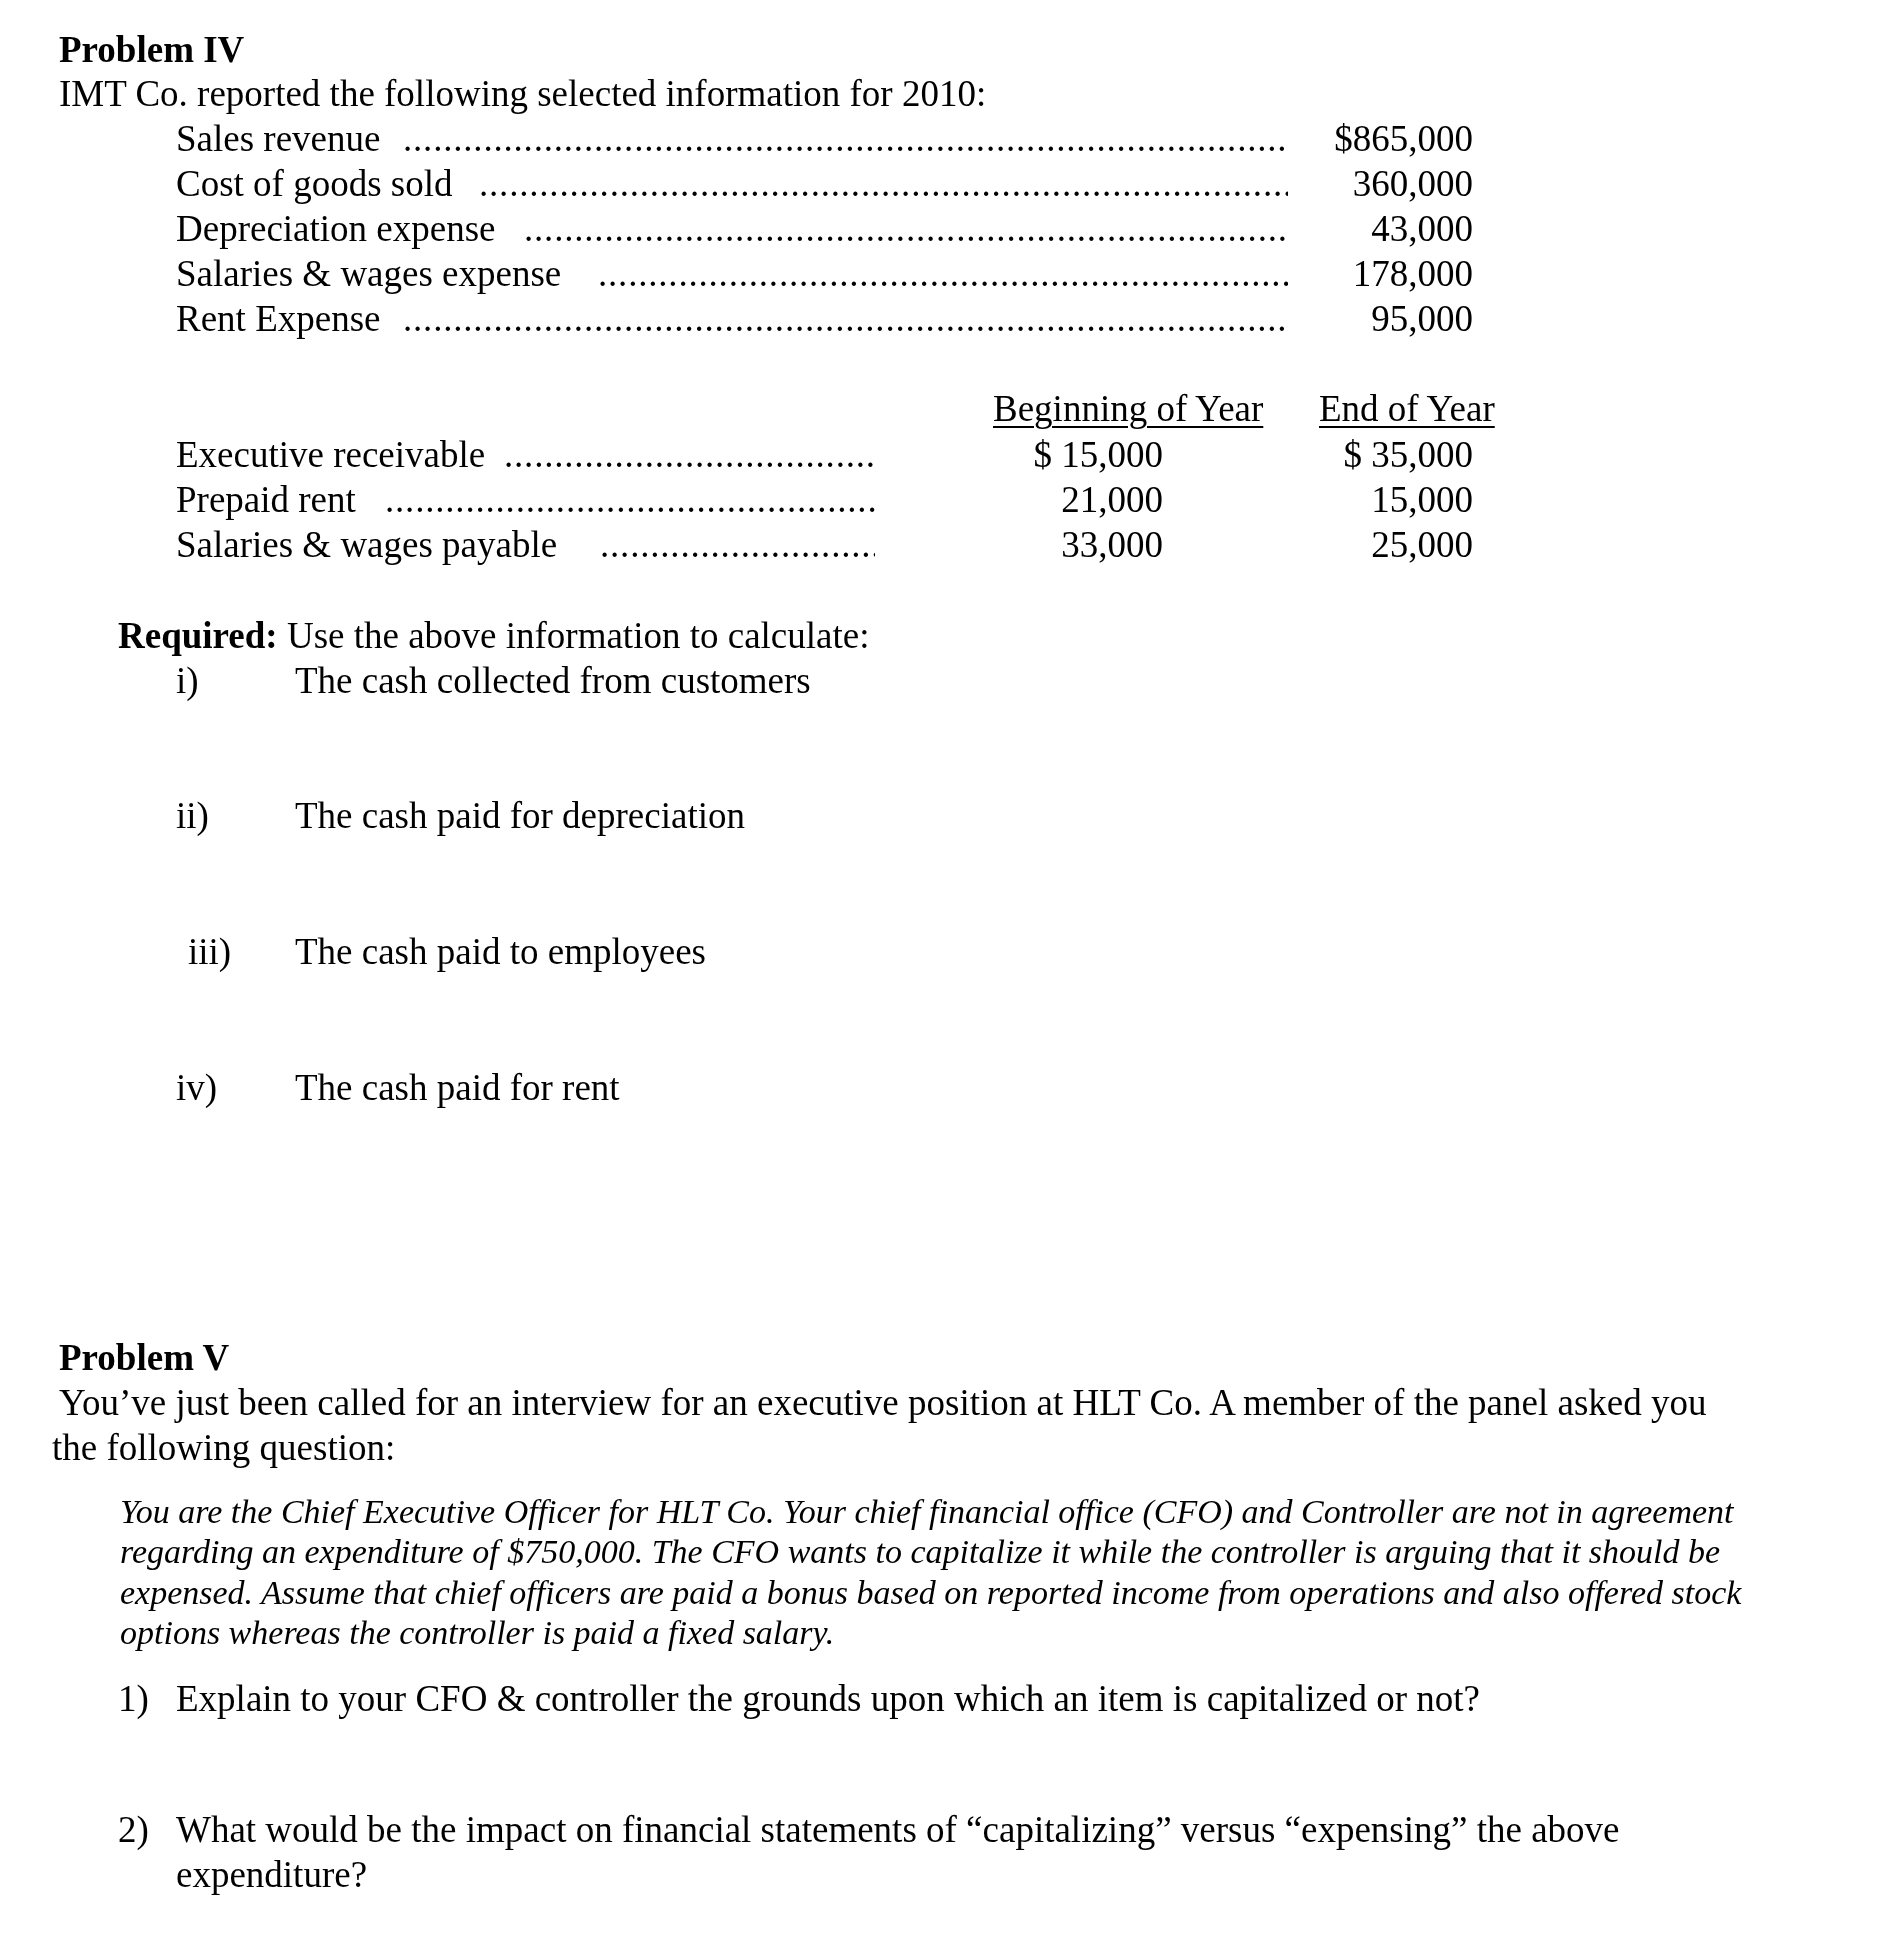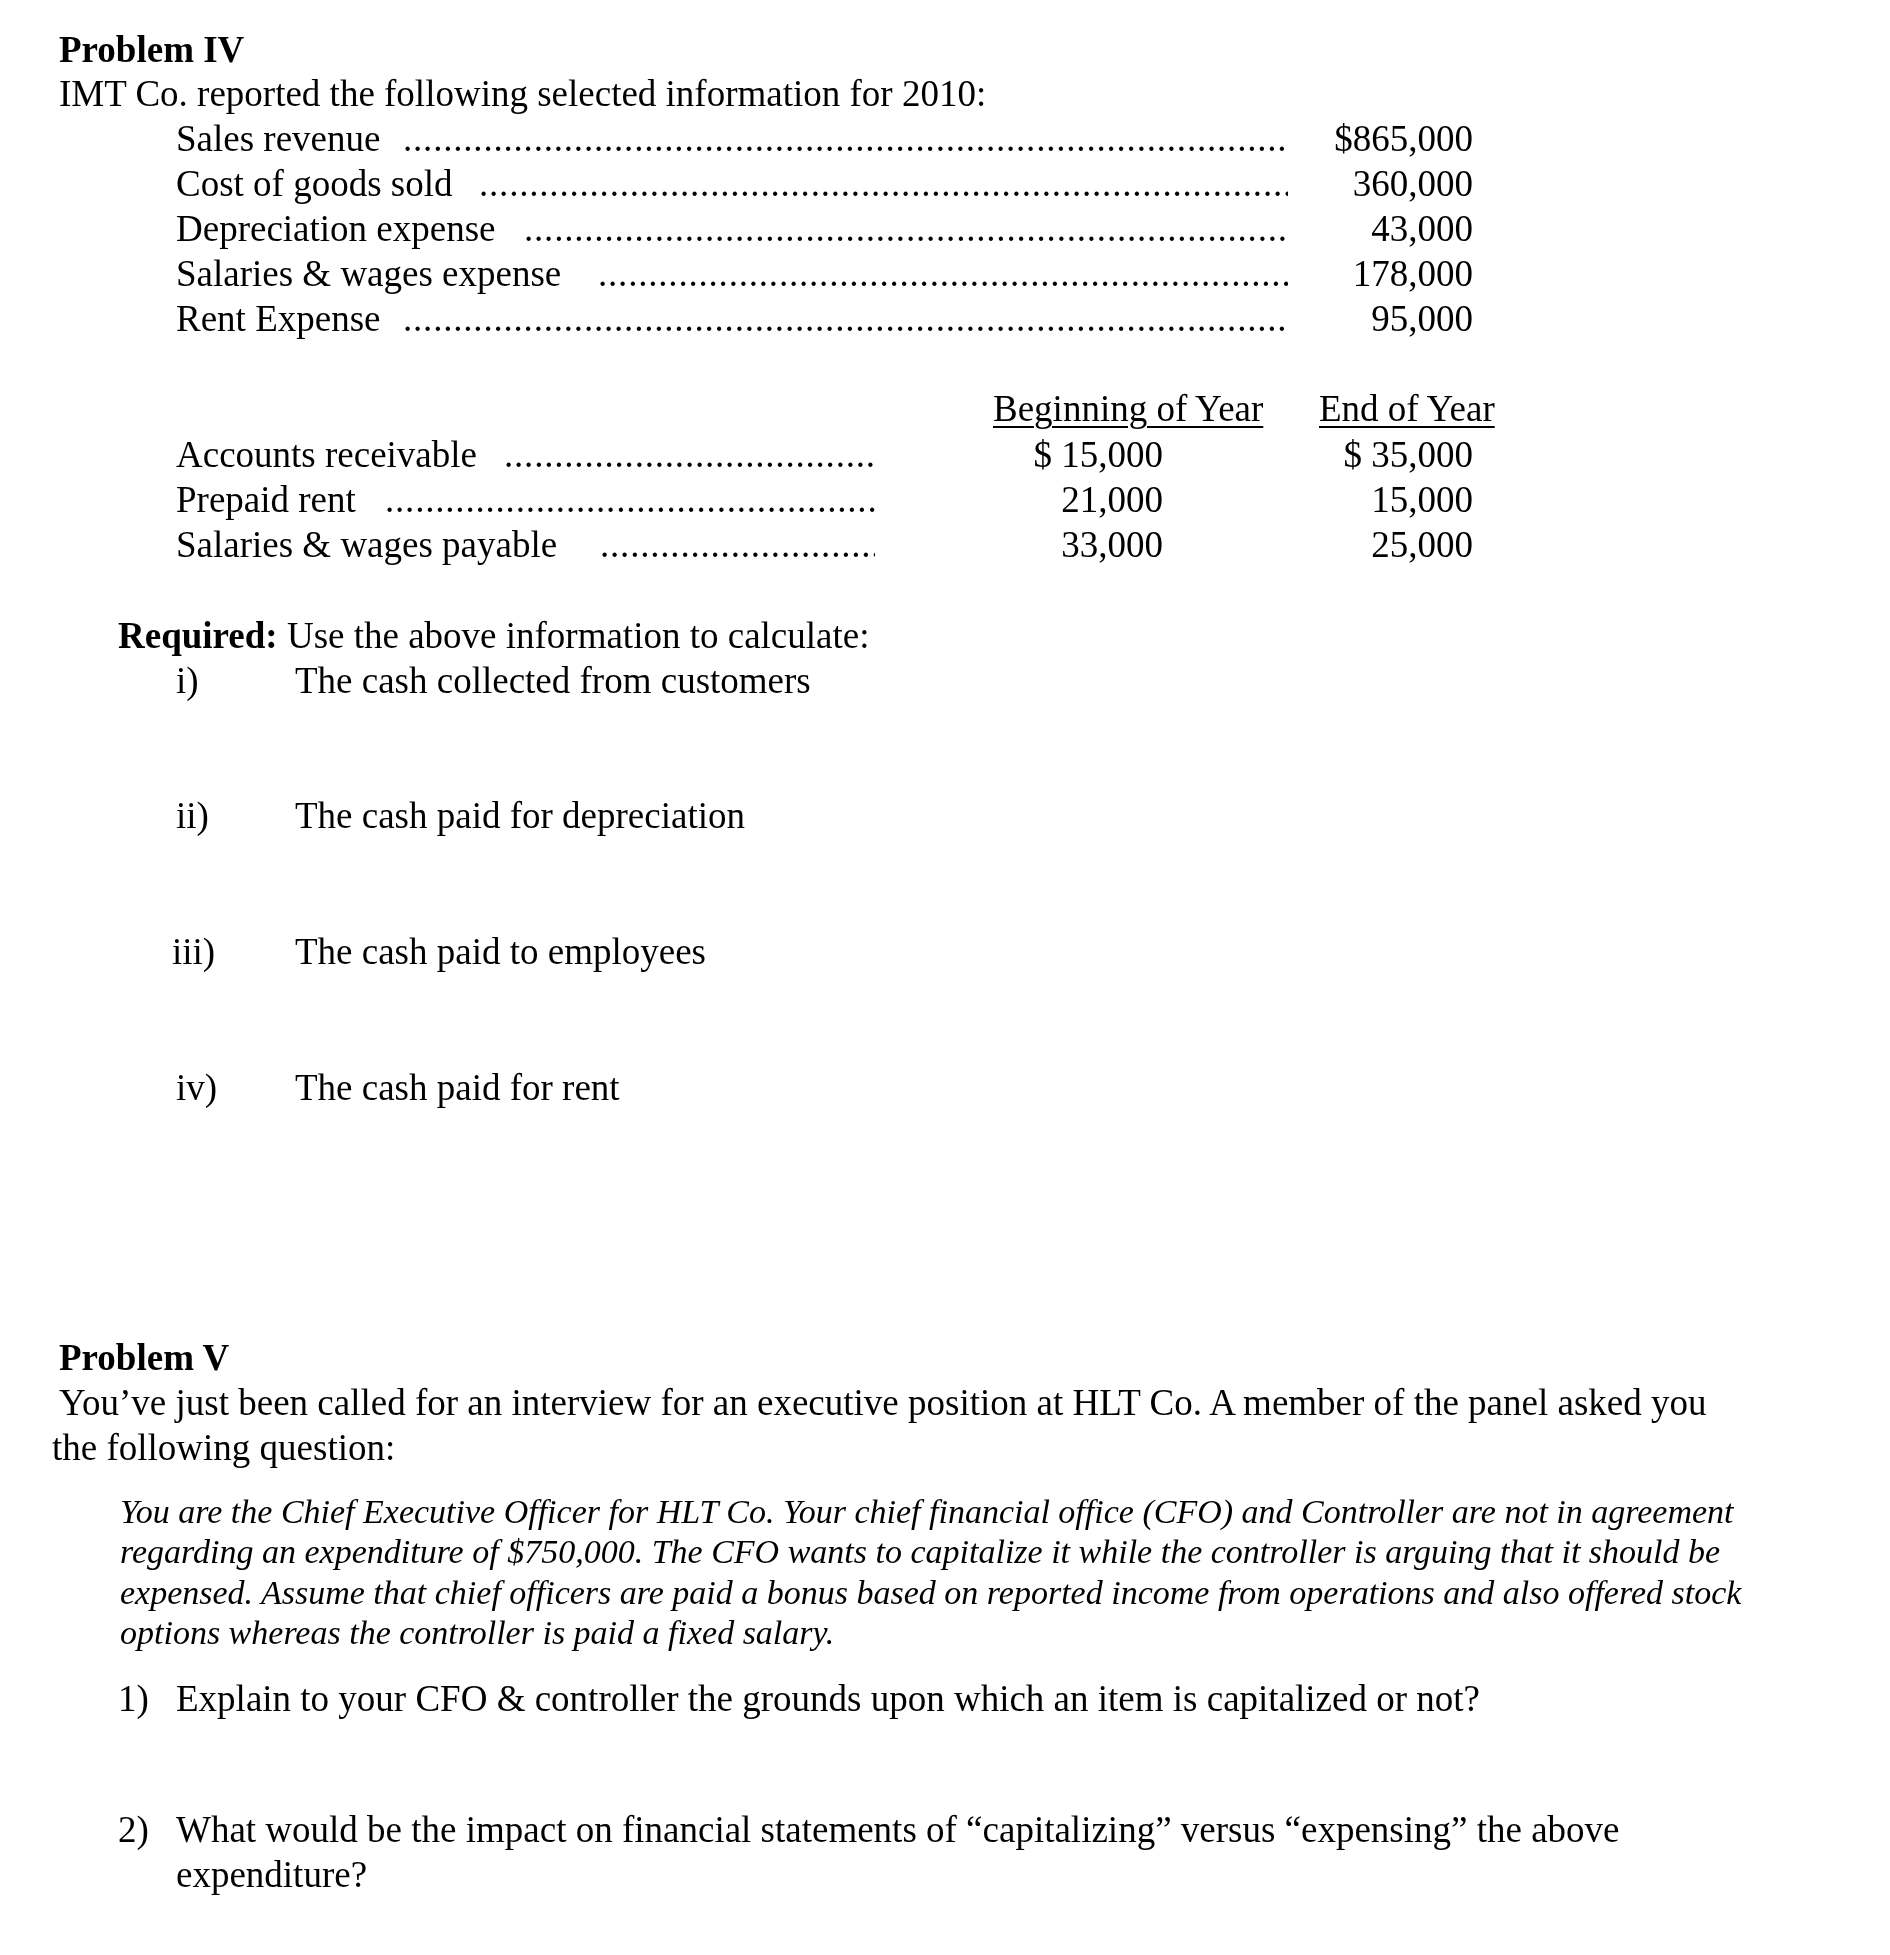--- a/index.html
+++ b/index.html
@@ -45,21 +45,21 @@
     <div class="dots" style="left:403px; top:300px; width:886px;">................................................................................................................................................................................................................</div>
     <div class="t r" style="right:418px; top:300px;">95,000</div>
   </div>
 </div>
 
 <div class="t u" style="left:945px; top:390px;margin-left:48px;">Beginning of Year</div>
 <div class="t u" style="left:1319px; top:390px;">End of Year</div>
 
 <div>
   <div>
-    <div class="t" style="left:176px; top:436px;">Accounts receivable</div>
+    <div class="t" style="left:176px; top:436px;">Executive receivable</div>
     <div class="dots" style="left:504px; top:436px; width:371px;">................................................................................................................................................................................................................</div>
     <div class="t r" style="right:728px; top:436px;">$ 15,000</div>
     <div class="t r" style="right:418px; top:436px;">$ 35,000</div>
   </div>
   <div>
     <div class="t" style="left:176px; top:481px;">Prepaid rent</div>
     <div class="dots" style="left:385px; top:481px; width:490px;">................................................................................................................................................................................................................</div>
     <div class="t r" style="right:728px; top:481px;">21,000</div>
     <div class="t r" style="right:418px; top:481px;">15,000</div>
   </div>
@@ -76,21 +76,21 @@
   <span>Use the above information to calculate:</span>
 </div>
 
 <div>
   <div class="t" style="left:176px; top:662px;">i)</div>
   <div class="t" style="left:295px; top:662px;">The cash collected from customers</div>
 
   <div class="t" style="left:176px; top:797px;">ii)</div>
   <div class="t" style="left:295px; top:797px;">The cash paid for depreciation</div>
 
-  <div class="t" style="left:172px; top:933px;">iii)</div>
+  <div class="t" style="left:188px; top:933px;">iii)</div>
   <div class="t" style="left:295px; top:933px;">The cash paid to employees</div>
 
   <div class="t" style="left:176px; top:1069px;">iv)</div>
   <div class="t" style="left:295px; top:1069px;">The cash paid for rent</div>
 </div>
 
 <div class="t b" style="left:59px; top:1339px;text-align:right;">Problem V</div>
 <div class="t" style="left:59px; top:1384px;">You’ve just been called for an interview for an executive position at HLT Co. A member of the panel asked you</div>
 <div class="t" style="left:52px; top:1429px;">the following question:</div>
 

